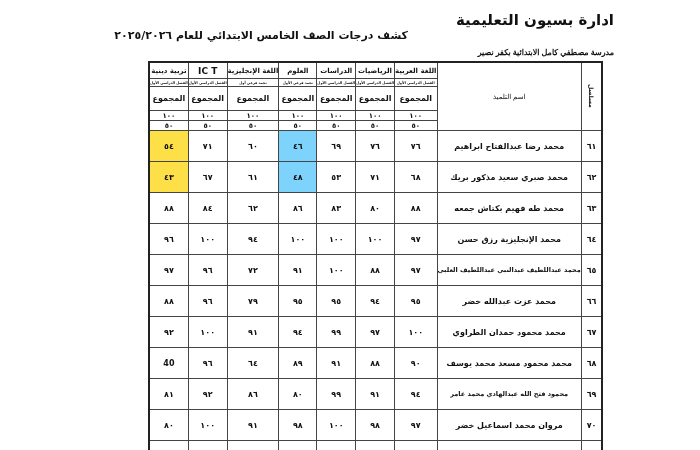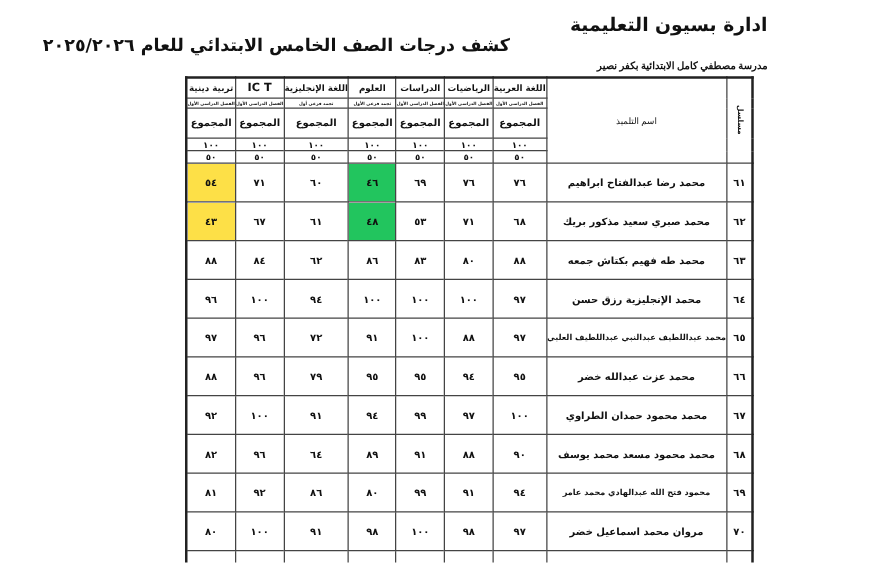--- a/index.html
+++ b/index.html
@@ -1,21 +1,21 @@
 <!DOCTYPE html>
 <html><head>
 <meta charset="utf-8">
 <style>
   html, body { margin:0; padding:0; background:#ffffff; }
   body { width:700px; height:450px; overflow:hidden; position:relative;
          font-family:"DejaVu Sans", sans-serif; color:#111; }
   .hdr-admin { position:absolute; top:11px; right:86px; font-size:15px; font-weight:bold; direction:rtl; }
   .hdr-school { position:absolute; top:48px; right:86px; font-size:8px; font-weight:bold; direction:rtl;font-family:Liberation Serif, serif; }
   .hdr-title { position:absolute; top:29px; left:158px; width:250px; text-align:center;
-               font-size:14px; font-weight:bold; direction:rtl; white-space:nowrap; }
+               font-size:11px; font-weight:bold; direction:rtl; white-space:nowrap; }
   table.sheet { position:absolute; left:148px; top:61px; border-collapse:collapse;
                 direction:rtl; table-layout:fixed; }
   table.sheet td, table.sheet th { border:1px solid #444; padding:0; text-align:center;
                 vertical-align:middle; font-weight:bold; overflow:hidden; white-space:nowrap; }
   table.sheet { border:2px solid #222; }
   col.c-serial { width:21px; }
   col.c-name { width:138px; }
   col.c-subj { width:38px; }
   .r-subject th { height:15px; font-size:7px; }
   .r-sub th { height:7px; font-size:3.5px; font-weight:normal; }
@@ -23,21 +23,21 @@
   .r-max th { height:9px; font-size:7px; }
   .r-min th { height:9px; font-size:7px; }
   .serial-head { font-size:6px; writing-mode:vertical-rl; }
   .name-head { font-size:12px; font-weight:normal !important; font-family:Liberation Serif, serif; }
   .ict { font-size:9px !important; }
   tr.data td { height:30px; font-size:8px; }
   td.name { font-size:9.5px; }
   td.name.small { font-size:6.5px; }
   td.serial { font-size:8px; }
   td.fail { background:#fde047; }
-  td.green { background:#22c55e; }
+  td.green { background:#7dd3fc; }
 </style>
 </head>
 <body>
 
 <div class="hdr-admin">ادارة بسيون التعليمية</div>
 <div class="hdr-school">مدرسة مصطفي كامل الابتدائية بكفر نصير</div>
 <div class="hdr-title">كشف درجات الصف الخامس الابتدائي للعام ٢٠٢٥/٢٠٢٦</div>
 
 <table class="sheet">
   <colgroup>
@@ -180,21 +180,21 @@
       </tr>
       <tr class="data">
         <td class="serial">٦٨</td>
         <td class="name">محمد محمود مسعد محمد يوسف</td>
         <td>٩٠</td>
         <td>٨٨</td>
         <td>٩١</td>
         <td>٨٩</td>
         <td>٦٤</td>
         <td>٩٦</td>
-        <td>٨٢</td>
+        <td>40</td>
       </tr>
       <tr class="data">
         <td class="serial">٦٩</td>
         <td class="name small">محمود فتح الله عبدالهادي محمد عامر</td>
         <td>٩٤</td>
         <td>٩١</td>
         <td>٩٩</td>
         <td>٨٠</td>
         <td>٨٦</td>
         <td>٩٢</td>

